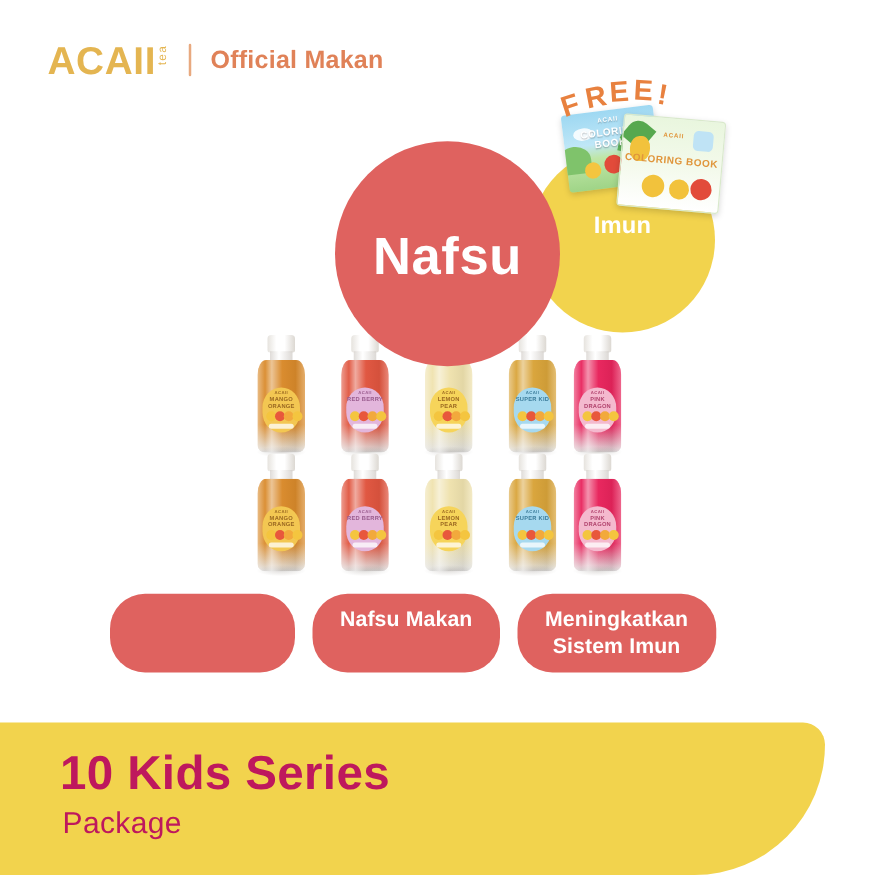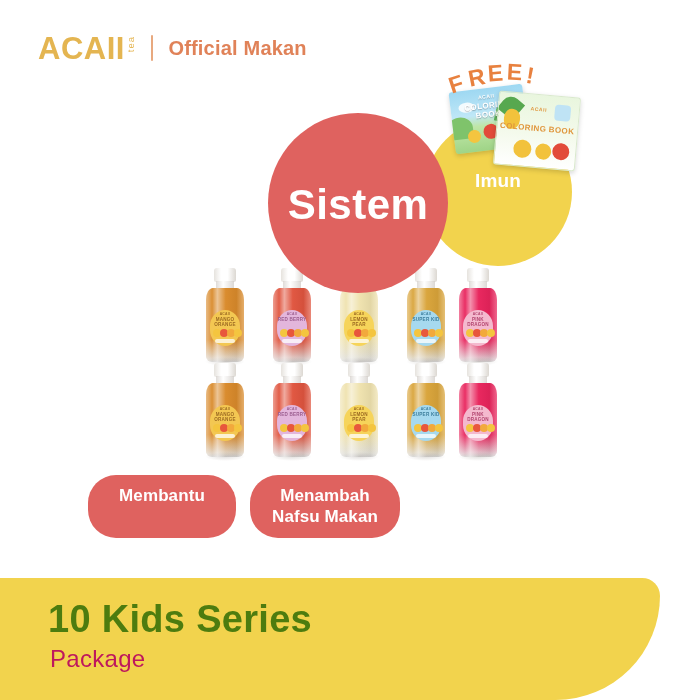--- a/index.html
+++ b/index.html
@@ -309,21 +309,21 @@
     width: 660px;
     height: 122px;
     background: #F2D34D;
     border-radius: 0 22px 130px 0;
     z-index: 3;
   }
   .banner-title {
     position: absolute;
     left: 48px;
     top: 598px;
-    color: #4d7c0f;
+    color: #be185d;
     font-size: 38px;
     font-weight: 700;
     letter-spacing: .3px;
     z-index: 5;
   }
   .banner-sub {
     position: absolute;
     left: 50px;
     top: 645px;
     color: #be185d;
@@ -377,21 +377,21 @@
     <span style="left:34px; top:2px;  transform:rotate(-4deg);">E</span>
     <span style="left:51px; top:1px;  transform:rotate(3deg);">E</span>
     <span style="left:68px; top:4px;  transform:rotate(10deg);">!</span>
   </div>
 
   <div class="cb-text">
     <div>Imun</div>
   </div>
 
   <div class="shots-circle">
-    <div class="shots-word">Sistem</div>
+    <div class="shots-word">Nafsu</div>
   </div>
 
   <div id="bottle-grid">
       <div class="bottle" style="left: 203px; top: 268px;">
         <div class="b-shadow"></div>
          <div class="b-cap"></div>
          <div class="b-neck"></div>
          <div class="b-body">
            <div class="b-juice" style="background:linear-gradient(180deg,#D98A2B 0%,#D98A2B 70%,rgba(0,0,0,.12) 100%);"></div>
            <div class="b-gloss"></div>
@@ -585,25 +585,27 @@
               <span class="chr" style="left:21px;width:8px;height:8px;background:#F4C53F;"></span>
             </span>
              <span class="lab-foot"></span>
            </div>
          </div>
       </div>
     </div>
 
   <div class="pill-row">
     <div class="pill">
-      <div>Membantu</div>
     </div>
     <div class="pill">
-      <div>Menambah</div>
       <div>Nafsu Makan</div>
+    </div>
+    <div class="pill">
+      <div>Meningkatkan</div>
+      <div>Sistem Imun</div>
     </div>
   </div>
 
   <div class="banner"></div>
   <div class="banner-title">10 Kids Series</div>
   <div class="banner-sub">Package</div>
 
 </div>
 
 </body></html>

